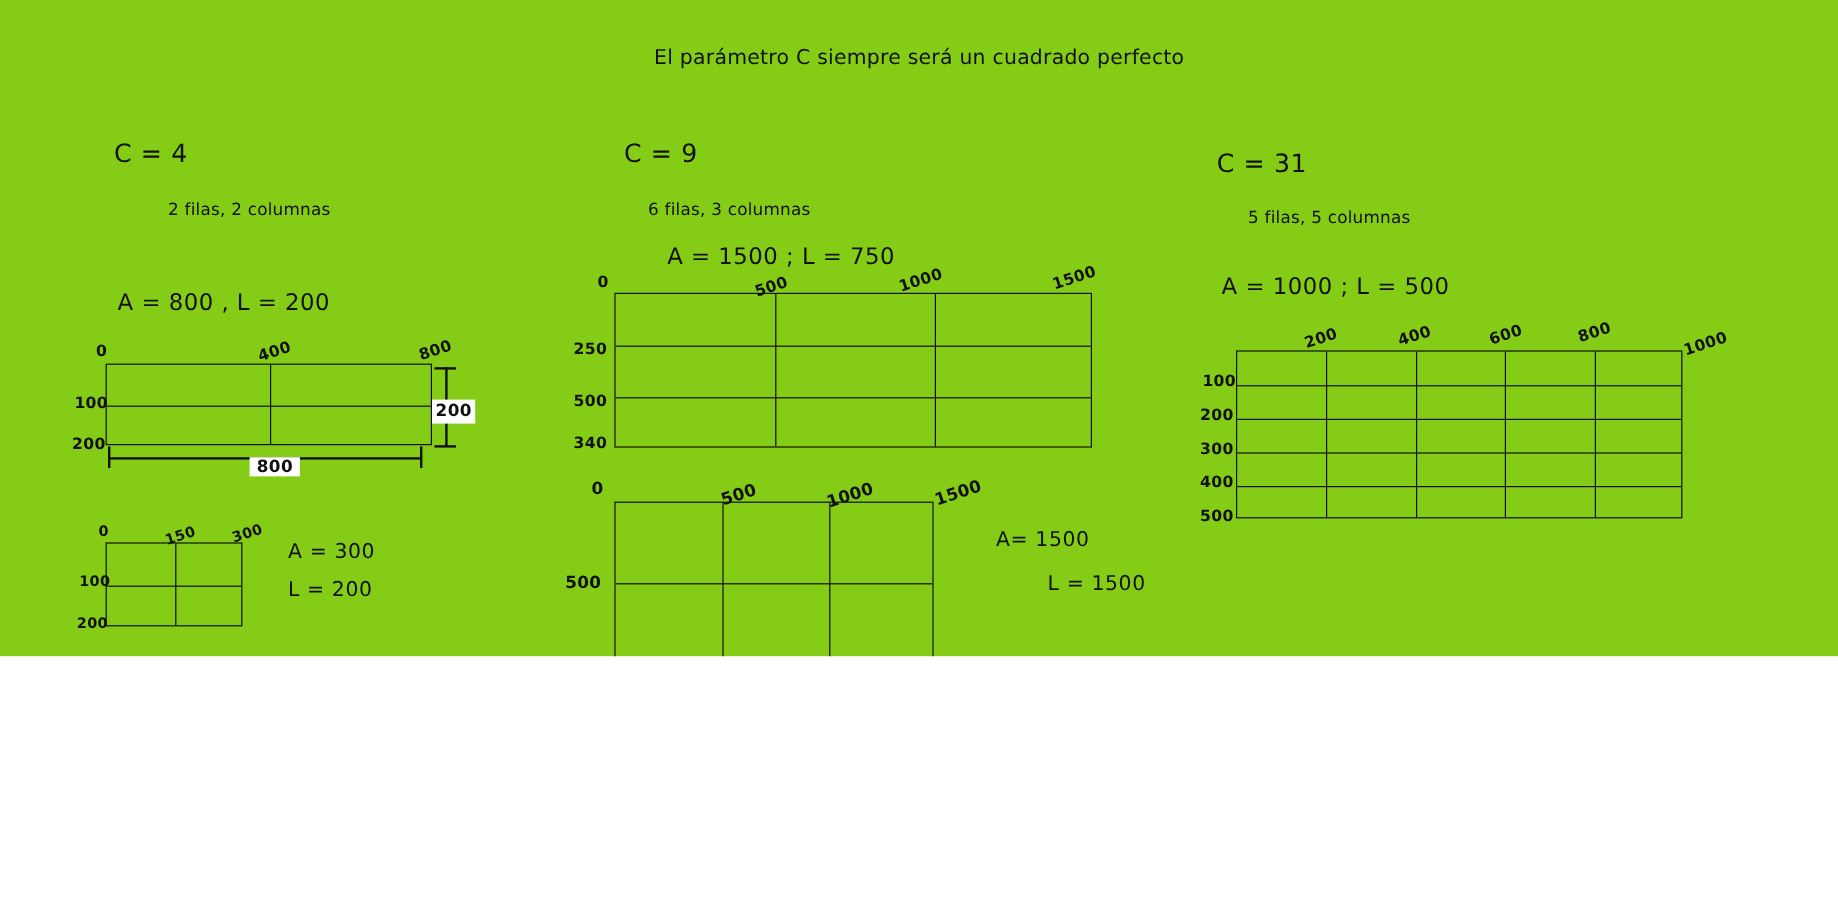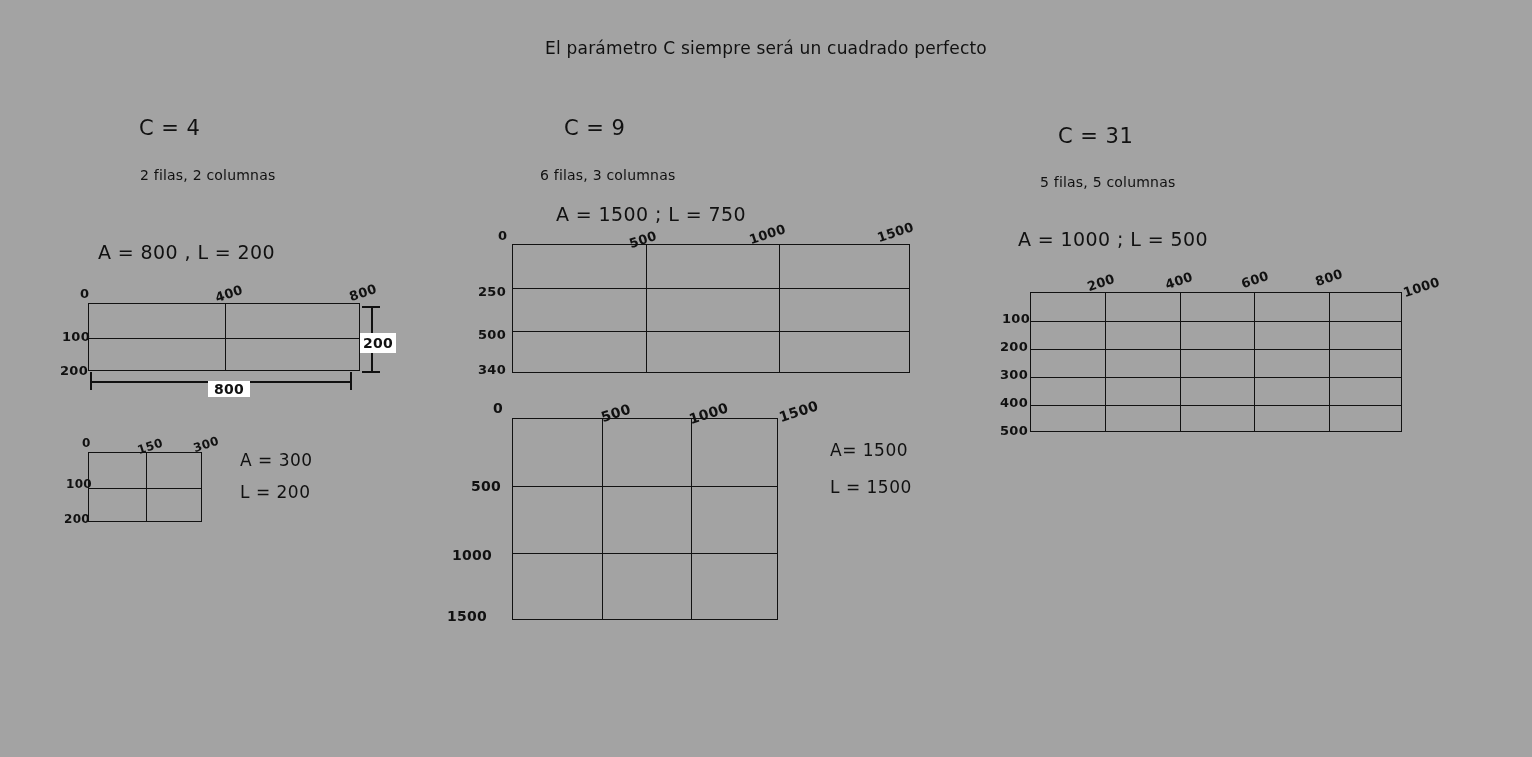--- a/index.html
+++ b/index.html
@@ -3,41 +3,41 @@
 <meta charset="utf-8">
 <style>
   html, body {
     margin: 0;
     padding: 0;
     background: #ffffff;
   }
   #canvas {
     position: relative;
     width: 1532px;
-    height: 757px;
-    background: #a3a3a3;
+    height: 547px;
+    background: #84cc16;
     font-family: "DejaVu Sans", sans-serif;
     color: #111111;
     overflow: hidden;
   }
   .abs { position: absolute; }
   .hand {
     font-family: "DejaVu Sans", sans-serif;
     color: #111;
     white-space: nowrap;
   }
   
   #title {
     left: 0; top: 38px; width: 1532px;
     text-align: center;
     font-size: 17px;
     letter-spacing: 0.2px;
   }
   
-  .case-title { font-size: 21px; letter-spacing: 0.5px; margin-left: 44px; }
+  .case-title { font-size: 21px; letter-spacing: 0.5px; }
   .case-sub { font-size: 14px; letter-spacing: 0.2px; }
   .case-dims { font-size: 19px; letter-spacing: 0.4px; }
 
   
   .grid {
     position: absolute;
     box-sizing: border-box;
     border: 1.6px solid #111;
     display: grid;
   }
@@ -164,21 +164,21 @@
     <div class="cellline-h" style="top:134px; border-top-width:1.3px;"></div>
   </div>
   <div class="abs tick big" style="left:493px; top:400px;">0</div>
   <div class="abs tick rot big" style="left:604px; top:409px;">500</div>
   <div class="abs tick rot big" style="left:692px; top:411px;">1000</div>
   <div class="abs tick rot big" style="left:782px; top:409px;">1500</div>
   <div class="abs tick big" style="left:471px; top:478px;">500</div>
   <div class="abs tick big" style="left:452px; top:547px;">1000</div>
   <div class="abs tick big" style="left:447px; top:608px;">1500</div>
   <div class="abs hand AL" style="left:830px; top:440px;">A= 1500</div>
-  <div class="abs hand AL" style="left:830px; top:477px;">L = 1500</div>
+  <div class="abs hand AL" style="left:873px; top:477px;">L = 1500</div>
 
   <div class="abs hand case-title" style="left:1014px; top:124px;">C = 31</div>
   <div class="abs hand case-sub" style="left:1040px; top:174px;">5 filas, 5 columnas</div>
   <div class="abs hand case-dims" style="left:1018px; top:228px;">A = 1000  ;   L = 500</div>
 
   <div class="grid" style="left:1030px; top:292px; width:372px; height:140px; border-width:1.3px;">
     <div class="cellline-v" style="left:74px; border-left-width:1.3px;"></div>
     <div class="cellline-v" style="left:149px; border-left-width:1.3px;"></div>
     <div class="cellline-v" style="left:223px; border-left-width:1.3px;"></div>
     <div class="cellline-v" style="left:298px; border-left-width:1.3px;"></div>

